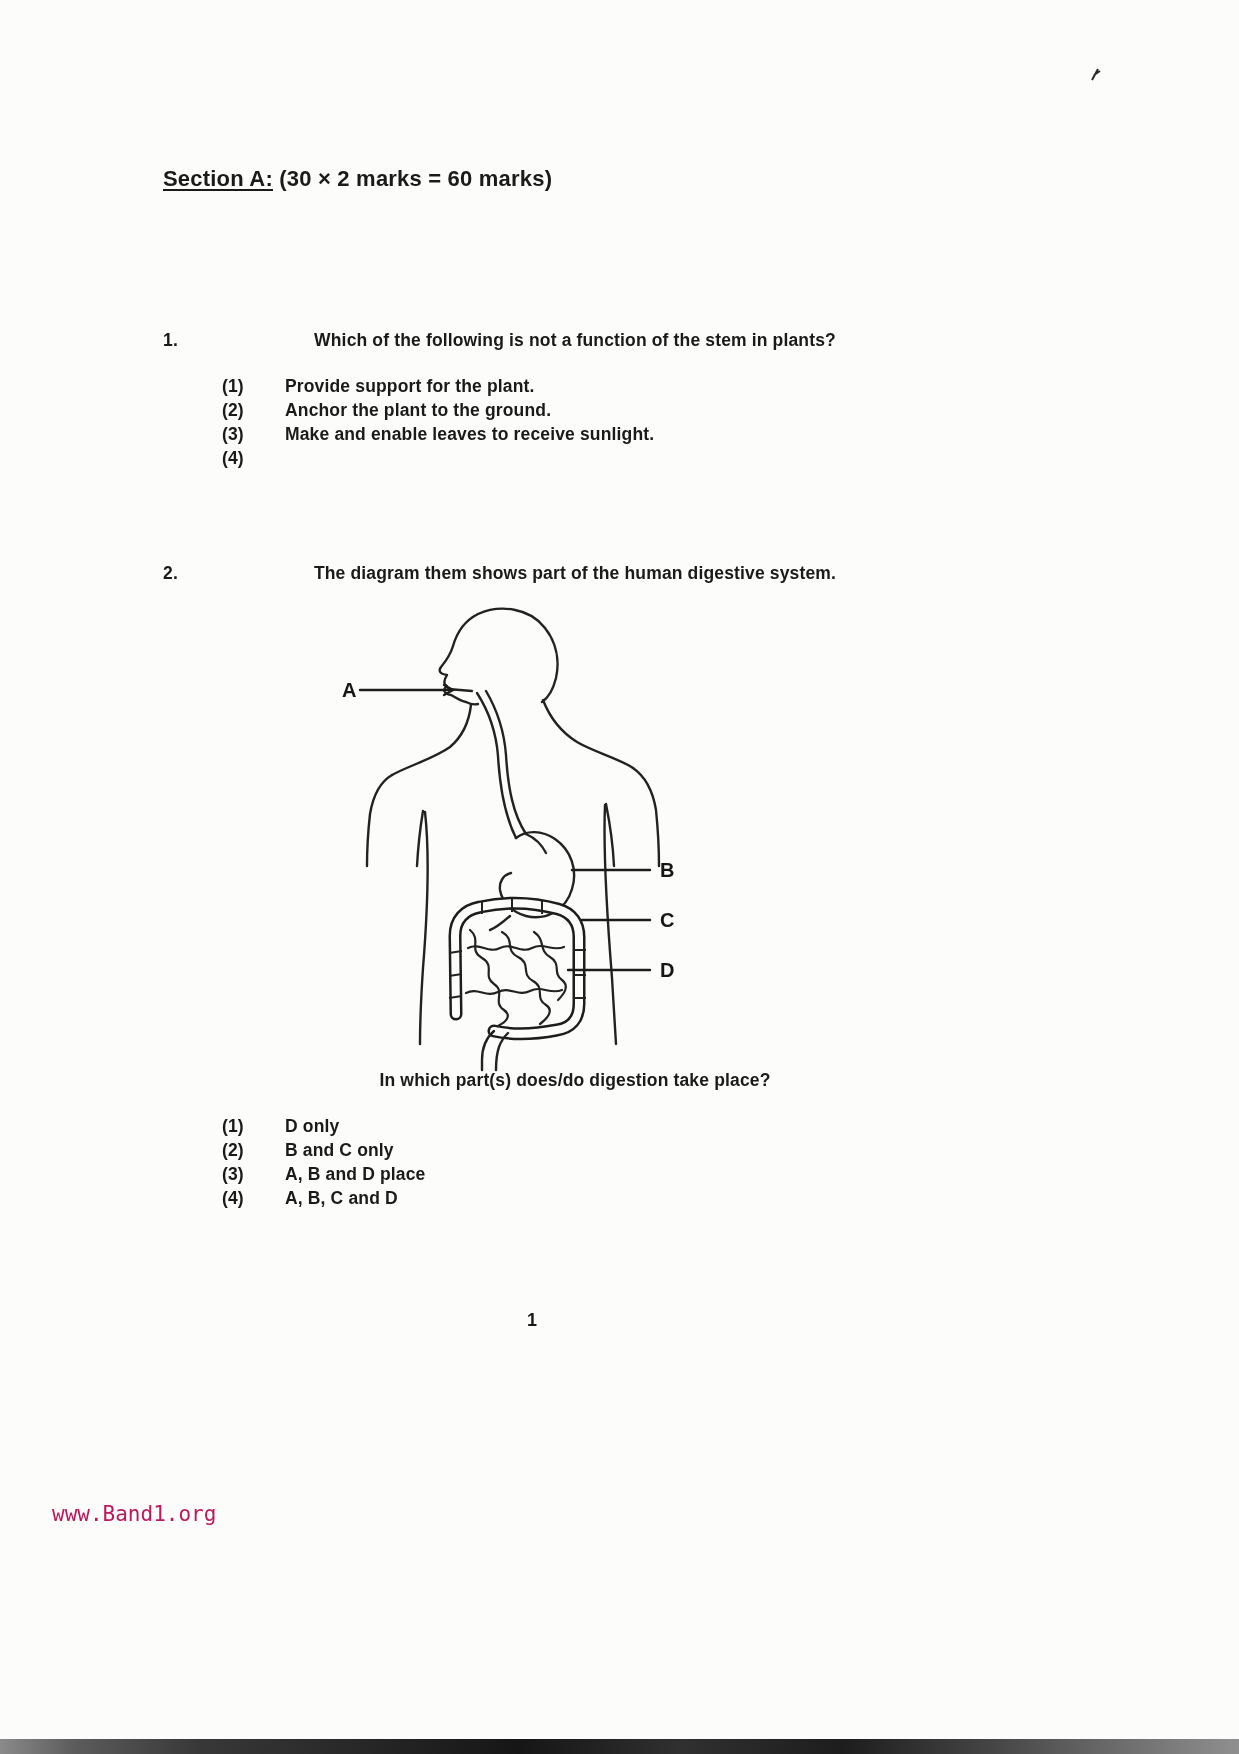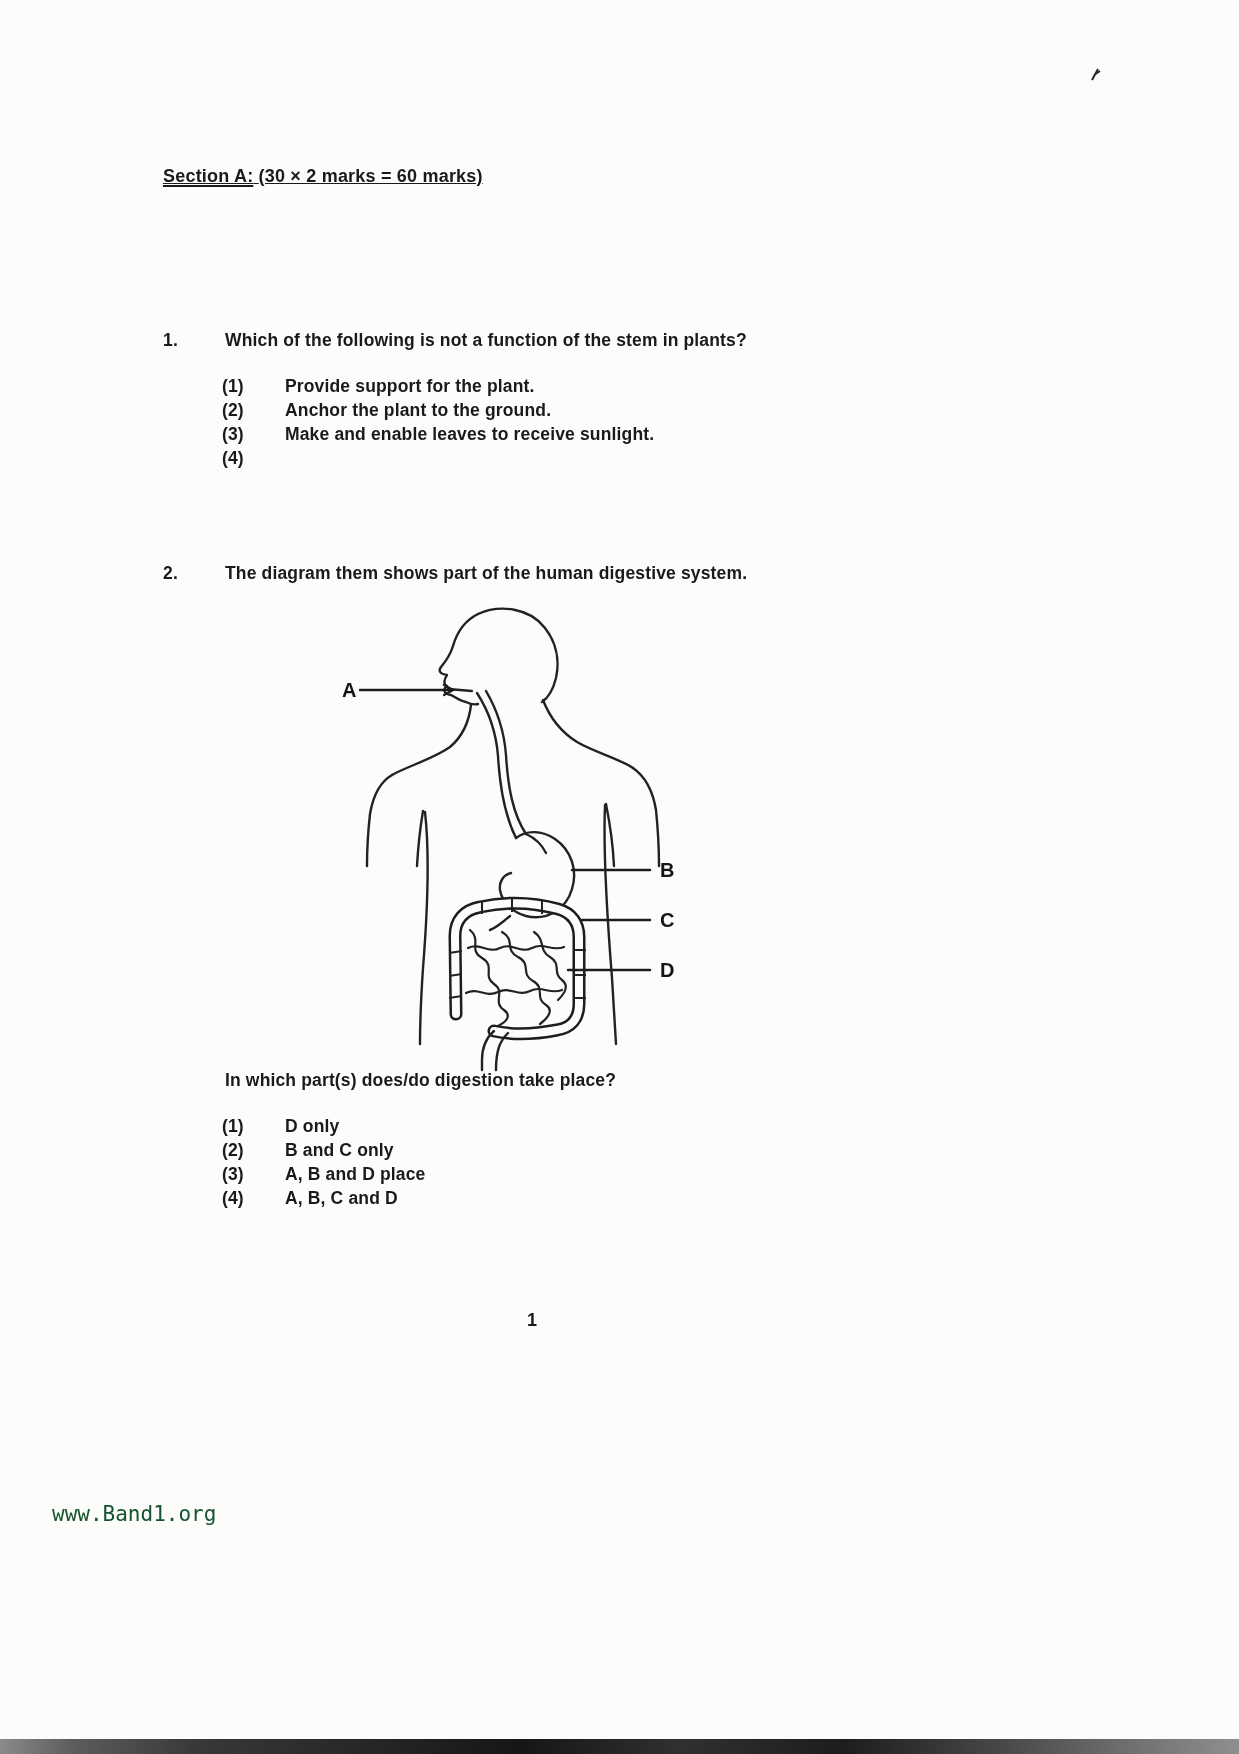--- a/index.html
+++ b/index.html
@@ -10,25 +10,24 @@
     margin: 0 auto;
     background: #fcfcfa;
     overflow: hidden;
     font-family: "Liberation Sans", sans-serif;
     color: #1a1a1a;
   }
   .heading {
     position: absolute;
     left: 163px;
     top: 166px;
-    font-size: 18px;
+    font-size: 22px;
     font-weight: bold;
     letter-spacing: 0.2px;
     white-space: nowrap;
-    text-decoration: underline;
   }
   .heading .underlined {
     text-decoration: underline;
     text-decoration-thickness: 2px;
     text-underline-offset: 3px;
   }
   .instructions {
     position: absolute;
     left: 163px;
     top: 212px;
@@ -40,21 +39,21 @@
   }
   .question-row {
     position: absolute;
     left: 163px;
     display: flex;
     font-size: 17.5px;
     font-weight: bold;
     letter-spacing: 0.15px;
   }
   .q-num { width: 62px; flex: 0 0 62px; }
-  .q-text { width: 700px; }
+  .q-text { width: 700px; text-align: center; }
   .options {
     position: absolute;
     left: 222px;
     font-size: 17.5px;
     font-weight: bold;
     letter-spacing: 0.15px;
   }
   .opt-row { display: flex; height: 24px; align-items: flex-start; }
   .opt-label { width: 63px; flex: 0 0 63px; }
   .diagram-wrap {
@@ -72,21 +71,21 @@
     text-align: center;
     font-size: 18px;
     font-weight: bold;
   }
   .footer-url {
     position: absolute;
     left: 52px;
     top: 1502px;
     font-family: "DejaVu Sans Mono", monospace;
     font-size: 21px;
-    color: #14532d;
+    color: #be185d;
   }
   .scan-bar {
     position: absolute;
     left: 0;
     bottom: 0;
     width: 100%;
     height: 15px;
     background: linear-gradient(90deg,
       #8a8a8a 0%, #5c5c5c 6%, #383838 16%, #262626 30%,
       #161616 42%, #303030 55%, #1d1d1d 68%, #454545 80%,

